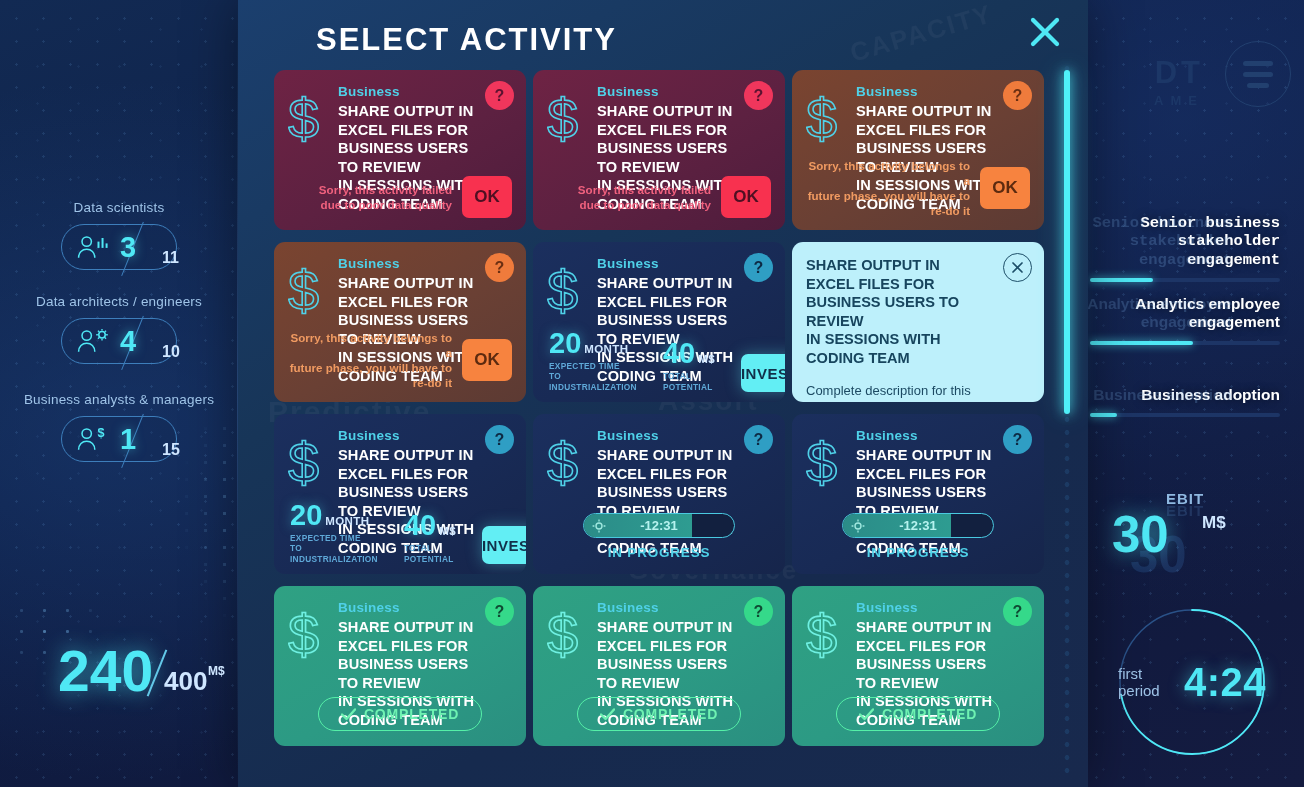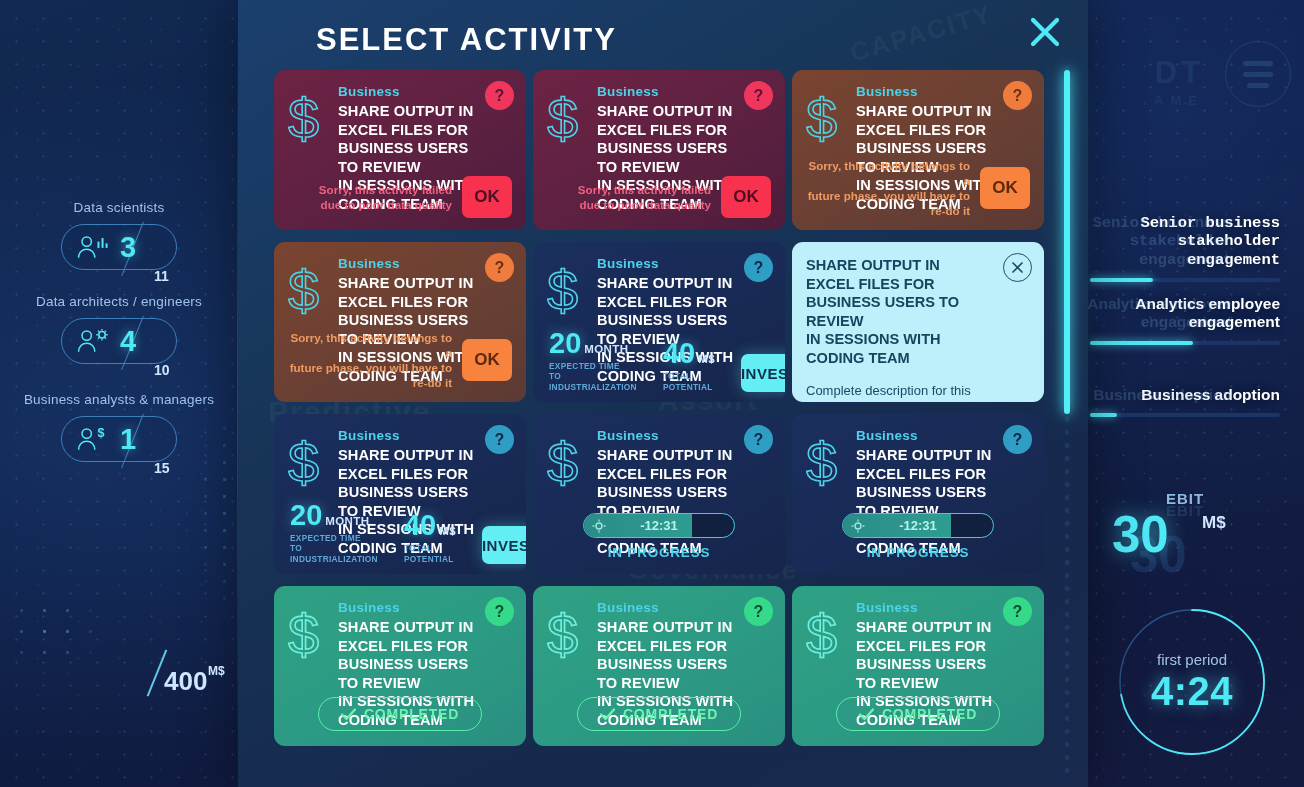--- a/index.html
+++ b/index.html
@@ -69,22 +69,22 @@
     position: absolute; left: 70px; top: -5px; width: 1.4px; height: 58px;
     background: #3d7ebb; transform: rotate(22deg); transform-origin: center;
   }
   .person-icon { width: 36px; height: 28px; flex: 0 0 auto; }
   .res-num {
     position: absolute; left: 58px; top: 6px;
     font-size: 29px; font-weight: 700; color: #4fe8f5; letter-spacing: .5px;
     text-shadow: 0 0 11px rgba(79,232,245,.55);
   }
   .res-den {
-    position: absolute; left: 92px; top: 24px;
-    font-size: 14px; color: #cfe6ff; font-weight: 600; margin-top: 19px;
+    position: absolute; left: 100px; top: 24px;
+    font-size: 16px; color: #cfe6ff; font-weight: 600;
   }
   .funds-wrap { position: absolute; left: 0; top: 638px; width: 238px; text-align: center; }
   .funds-label { font-size: 17px; color: #9fc4e8; letter-spacing: .3px; }
   .funds-row { position: relative; height: 66px; margin-top: 2px; }
   .funds-val {
     position: absolute; left: 58px; top: -2px;
     font-size: 57px; font-weight: 700; color: #4fe8f5;
     letter-spacing: 0px; text-shadow: 0 0 22px rgba(79,232,245,.65);
   }
   .funds-slash {
@@ -157,21 +157,21 @@
   .ebit-shadow {
     position: absolute; left: 40px; top: 18px;
     font-size: 51px; font-weight: 700; color: rgba(60,110,180,.25);
   }
   .period-circle {
     position: absolute; right: 38px; top: 608px; width: 148px; height: 148px;
     border-radius: 50%;
   }
   .period-circle svg { position: absolute; inset: 0; }
   .period-inner {
-    position: absolute; inset: 0; display: flex; flex-direction: column;
+    position: absolute; inset: 0; display: flex; flex-direction: row;
     align-items: center; justify-content: center;
   }
   .period-label { font-size: 15px; color: #9fc4e8; }
   .period-val {
     font-size: 40px; font-weight: 700; color: #4fe8f5; letter-spacing: .5px;
     text-shadow: 0 0 16px rgba(79,232,245,.55); margin-top: 1px;
   }
 
   
   .modal {
@@ -462,20 +462,21 @@
           <text x="25" y="13" font-size="14" font-weight="700" fill="#4fe8f5" font-family="Liberation Sans, sans-serif">$</text>
         </svg>
         <span class="slash"></span>
         <span class="res-num">1</span>
         <span class="res-den">15</span>
       </div>
     </div>
 
     <div class="funds-wrap">
       <div class="funds-row">
+        <span class="funds-val">240</span>
         <span class="funds-slash"></span>
         <span class="funds-max">400</span>
         <span class="funds-unit">M$</span>
       </div>
     </div>
   </div>
 
   <div class="modal">
     <div class="modal-watermark" style="left:610px; top:18px; font-size:26px; transform:rotate(-16deg);">CAPACITY</div>
     <div class="modal-watermark" style="left:30px; top:395px; font-size:30px;">Predictive</div>

